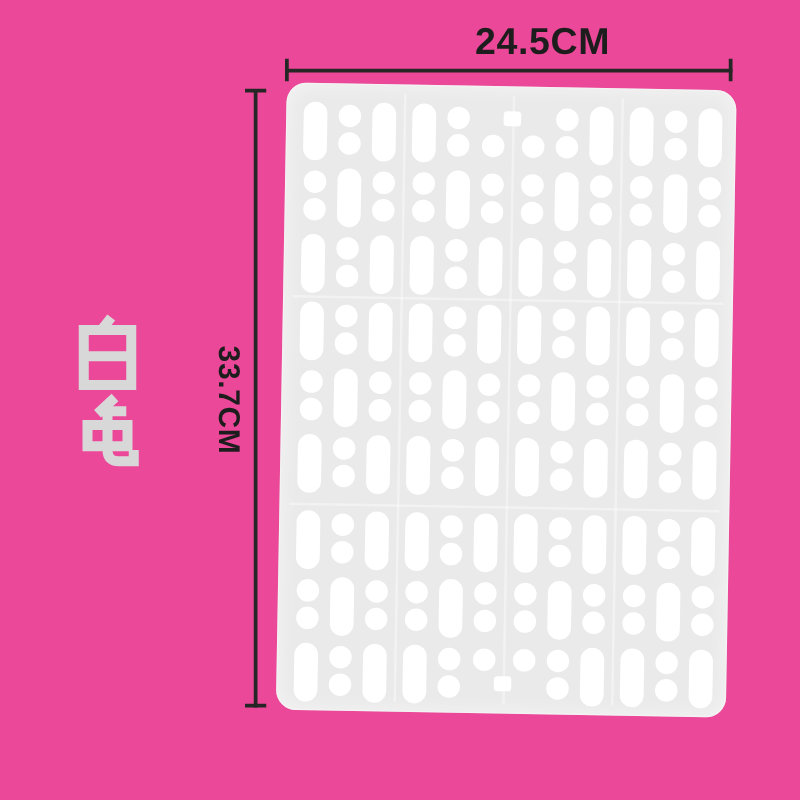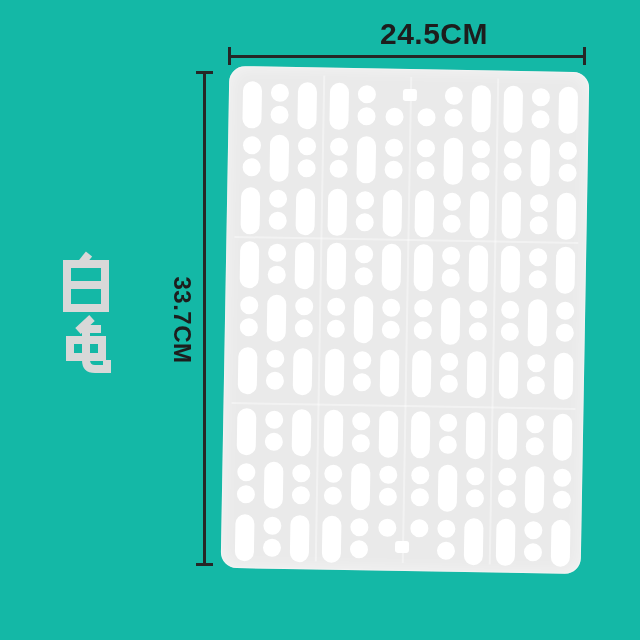--- a/index.html
+++ b/index.html
@@ -1,17 +1,17 @@
 <!DOCTYPE html>
 <html><head>
 <meta charset="utf-8">
 <style>
   html,body{margin:0;padding:0;background:#ffffff;}
   .stage{
-    position:relative;width:640px;height:640px;overflow:hidden;background:#14b8a6;
+    position:relative;width:640px;height:640px;overflow:hidden;background:#ec4899;
     font-family:"Liberation Sans","DejaVu Sans",sans-serif;
   }
   
   .dim-label{position:absolute;font-weight:700;color:#1d1d1d;white-space:nowrap;}
   .dim-label.width{left:434px;top:17px;font-size:30px;letter-spacing:.5px;transform:translateX(-50%);}
   .dim-label.height{left:182px;top:320px;font-size:24px;letter-spacing:.5px;
     transform:translate(-50%,-50%) rotate(90deg);}
   
   .dline{position:absolute;background:#262626;}
   .hline{left:229px;top:55px;width:357px;height:3px;}

